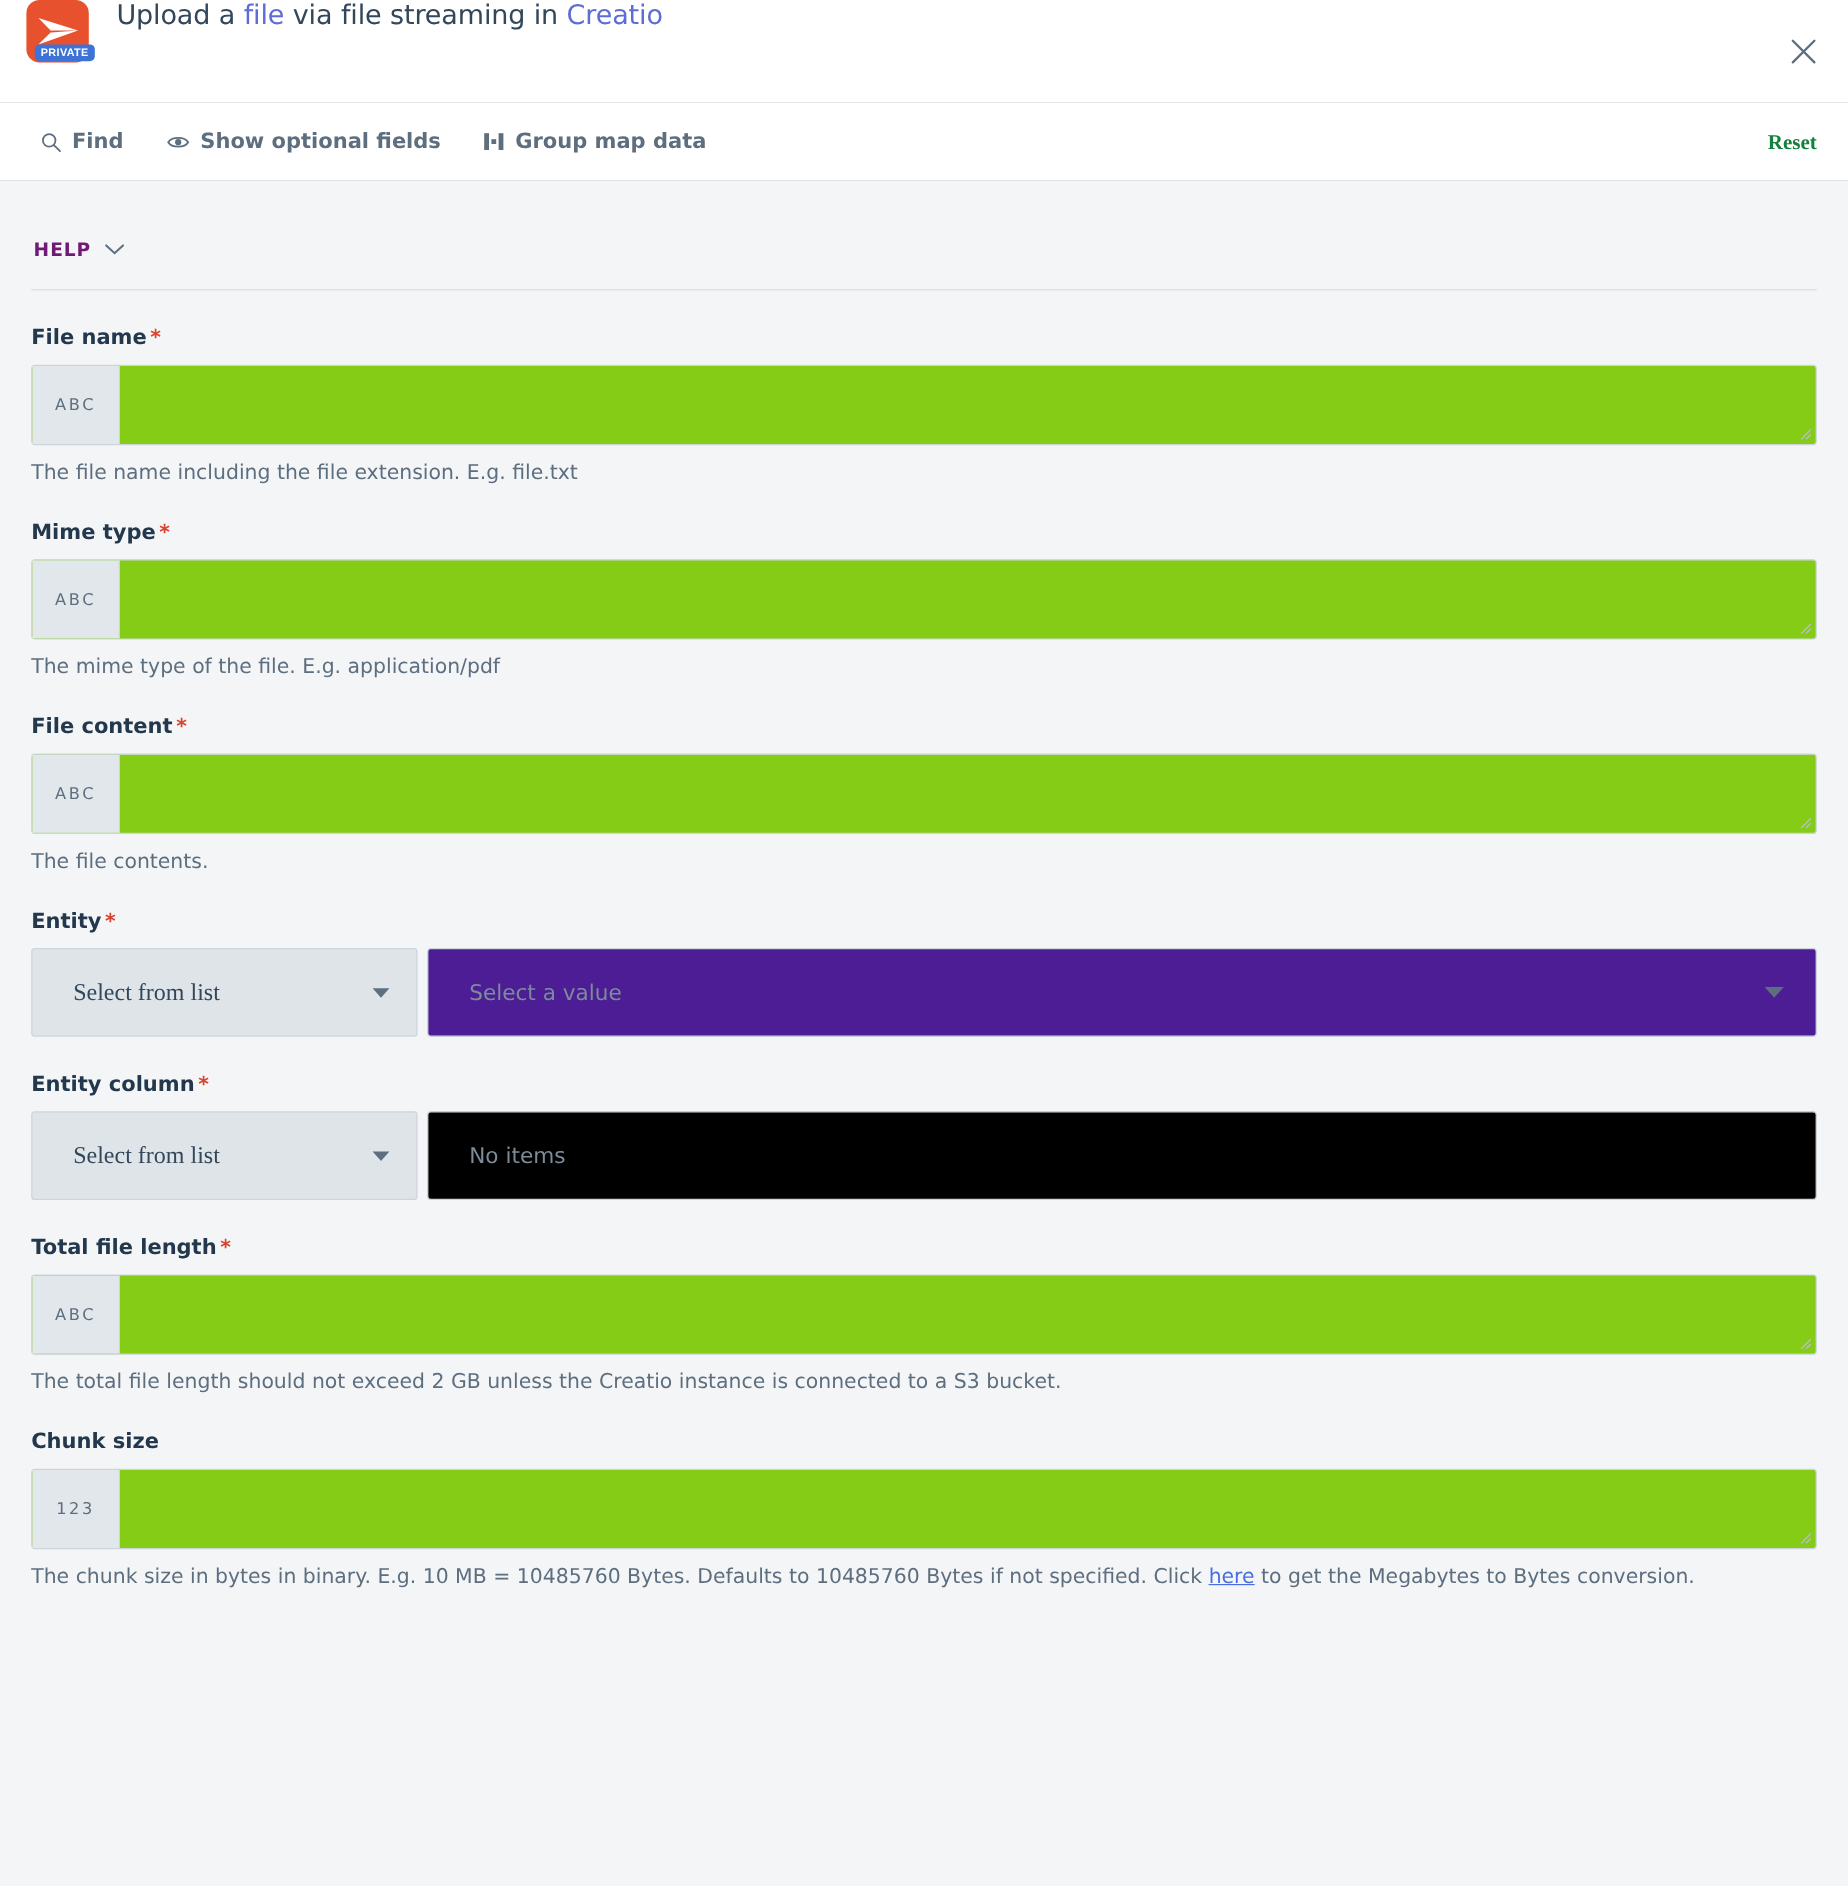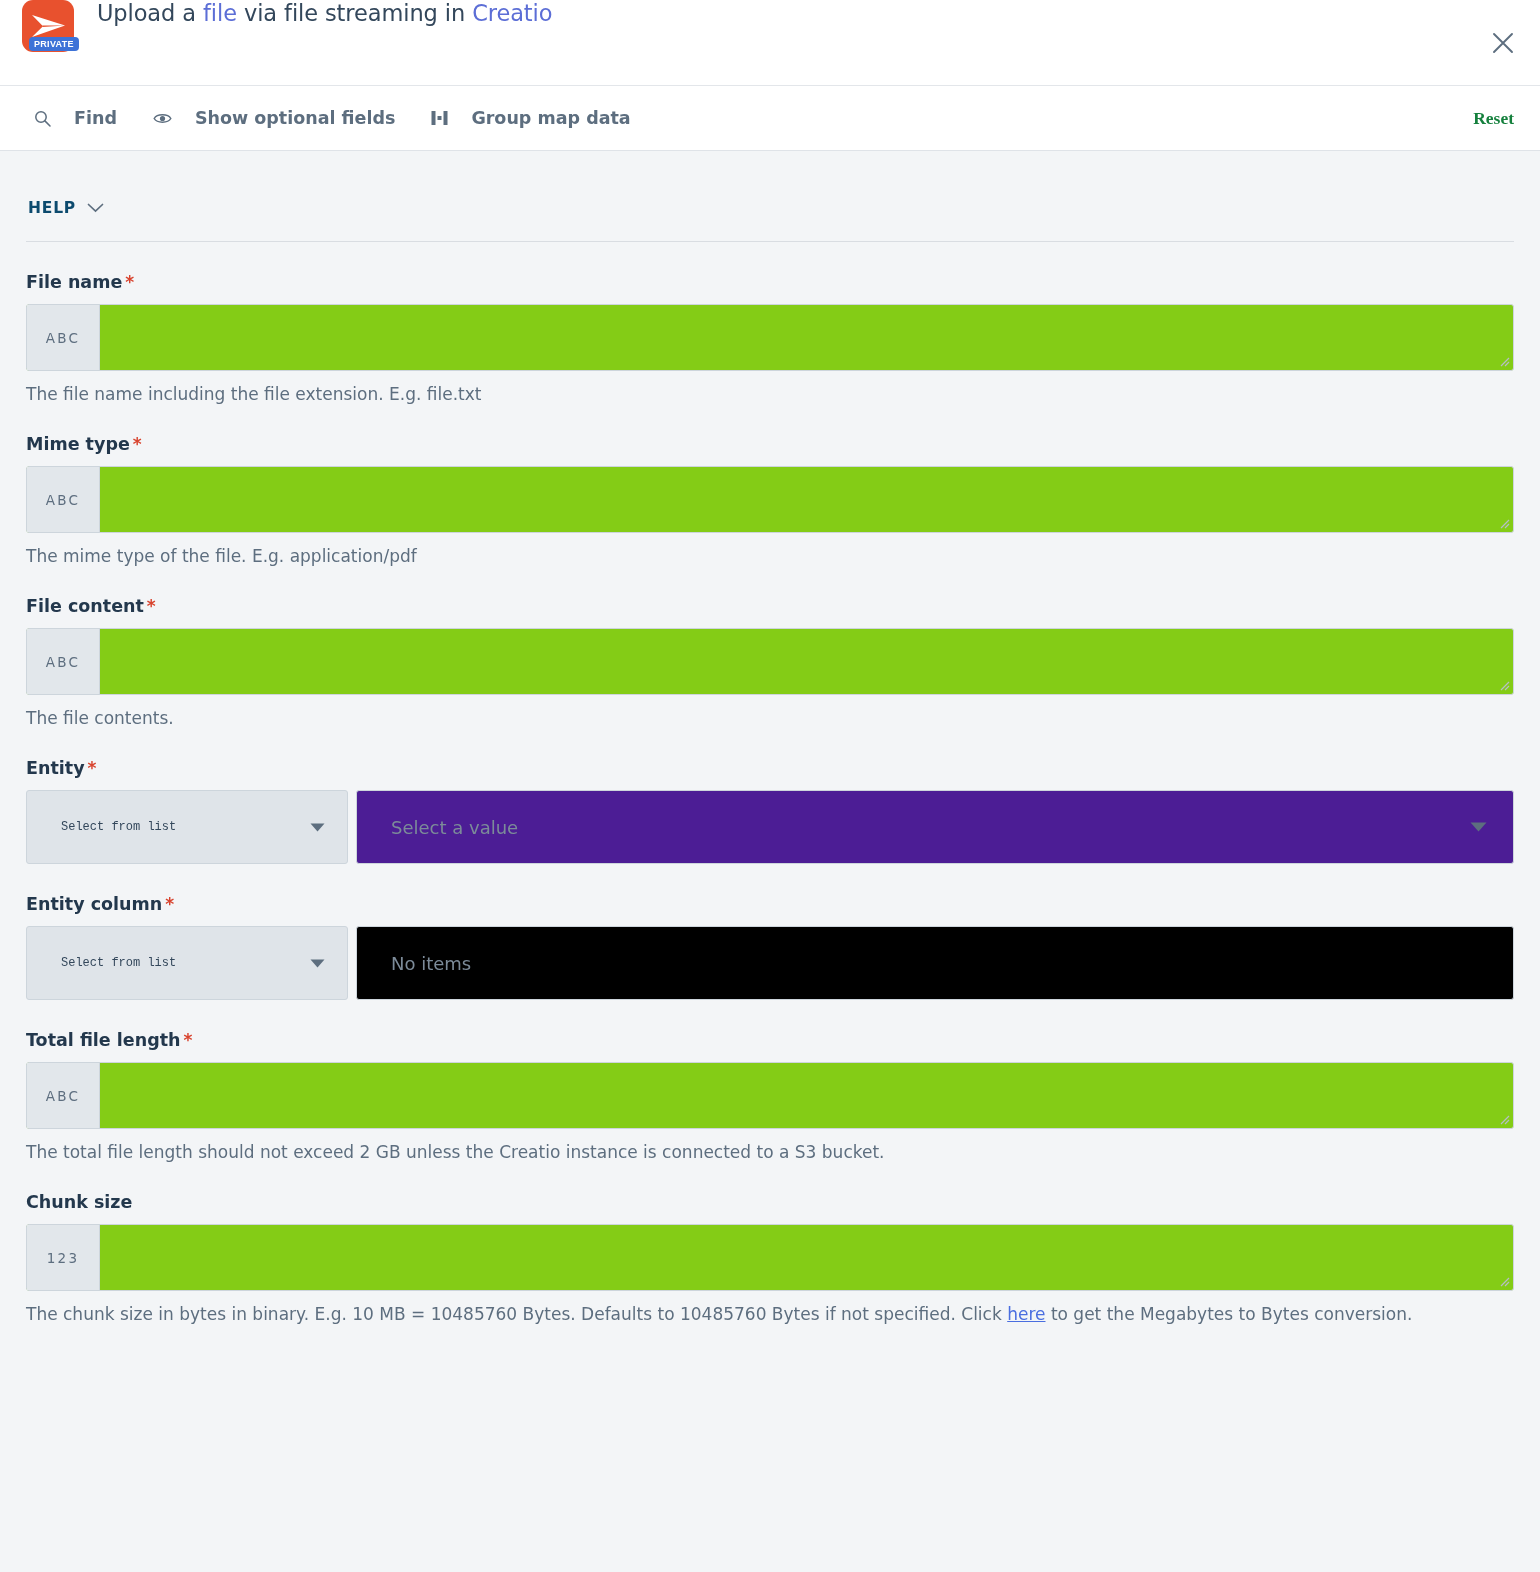--- a/index.html
+++ b/index.html
@@ -79,21 +79,21 @@
     background: #ffffff;
     display: flex;
     align-items: center;
     padding: 0 22px 0 34px;
     border-bottom: 1px solid #dfe3e8;
     position: relative;
   }
   .tb-item {
     display: flex;
     align-items: center;
-    gap: 23px;
+    gap: 9px;
     margin-right: 36px;
     cursor: pointer;
     color: #5d6e7f;
     font-size: 17.5px;
     font-weight: bold;
     font-family: "DejaVu Sans", sans-serif;
     white-space: nowrap;
   }
   .tb-reset {
     position: absolute;
@@ -117,21 +117,21 @@
     display: flex;
     align-items: center;
     gap: 11px;
     padding: 48px 0 24px 2px;
     cursor: pointer;
   }
   .help-row .lbl {
     font-size: 15.5px;
     font-weight: bold;
     letter-spacing: 0.8px;
-    color: #0c4a6e;
+    color: #701a75;
     font-family: "DejaVu Sans", sans-serif;
   }
   .divider {
     height: 1px;
     background: #d9dde2;
     width: 100%;
   }
 
   .field { padding-top: 30px; }
 
@@ -201,23 +201,23 @@
     background: #dfe4e9;
     border: 1px solid #cdd5dc;
     border-radius: 3px;
     display: flex;
     align-items: center;
     padding: 0 18px 0 34px;
     cursor: pointer;
     position: relative;
   }
   .dsel .t {
-    font-size: 12px;
+    font-size: 20px;
     color: #33475b;
-    font-family: Liberation Mono, monospace;
+    font-family: Liberation Serif, serif;
   }
   .dsel .cv { position: absolute; right: 22px; }
 
   .dval {
     flex: 1 1 auto;
     height: 74px;
     background: #4c1d95;
     border: 1px solid #cdd5dc;
     border-radius: 3px;
     display: flex;

